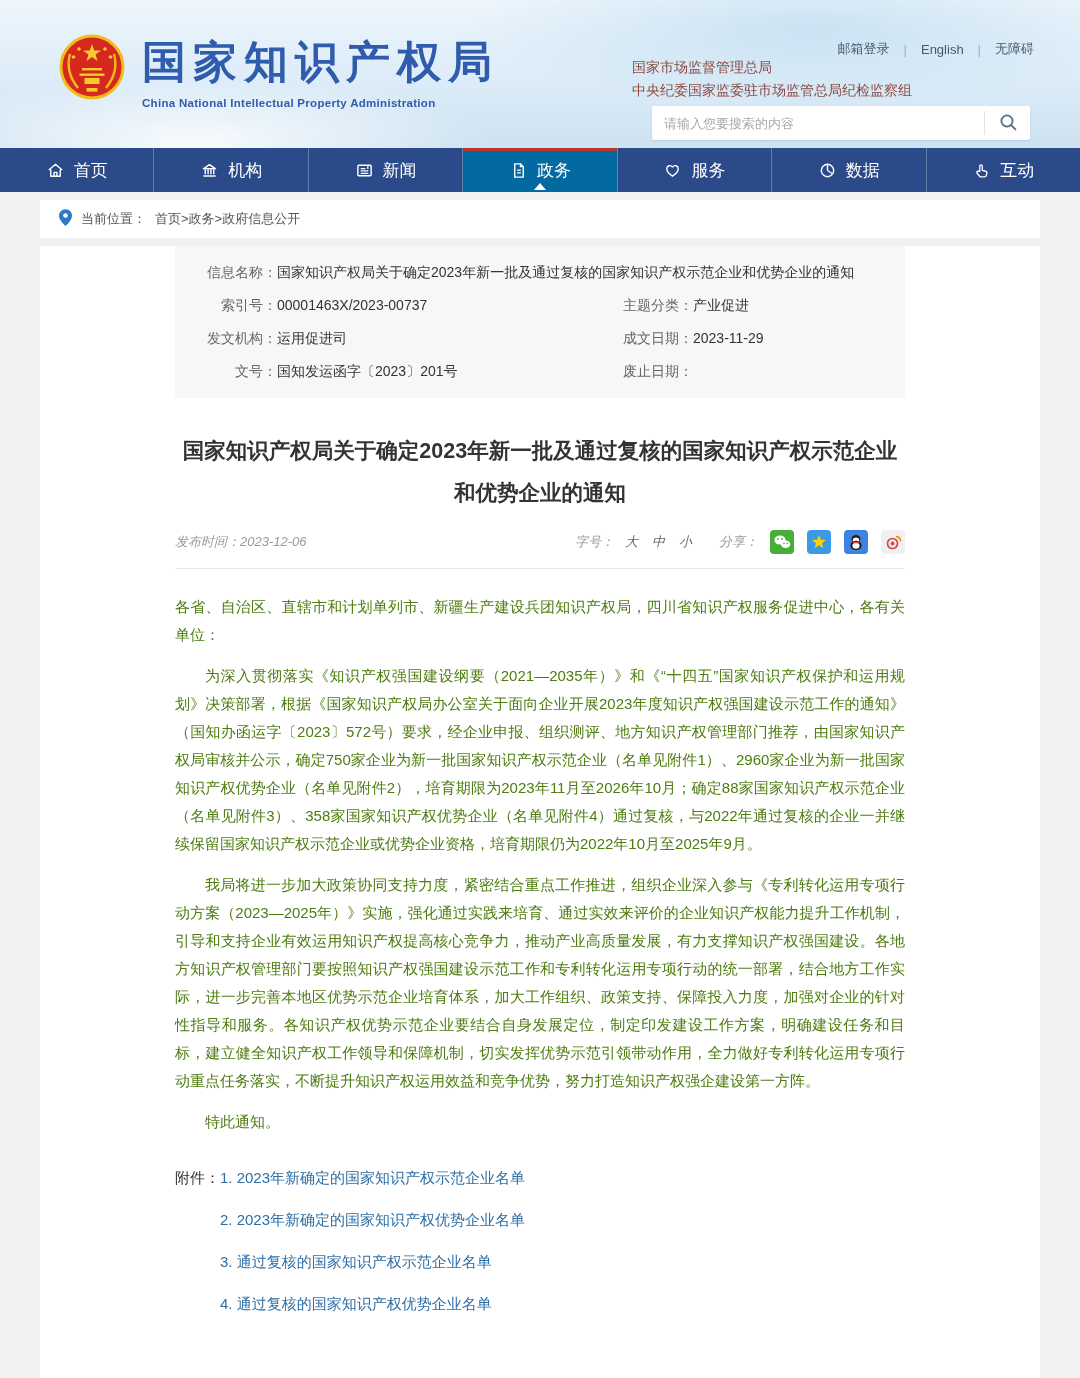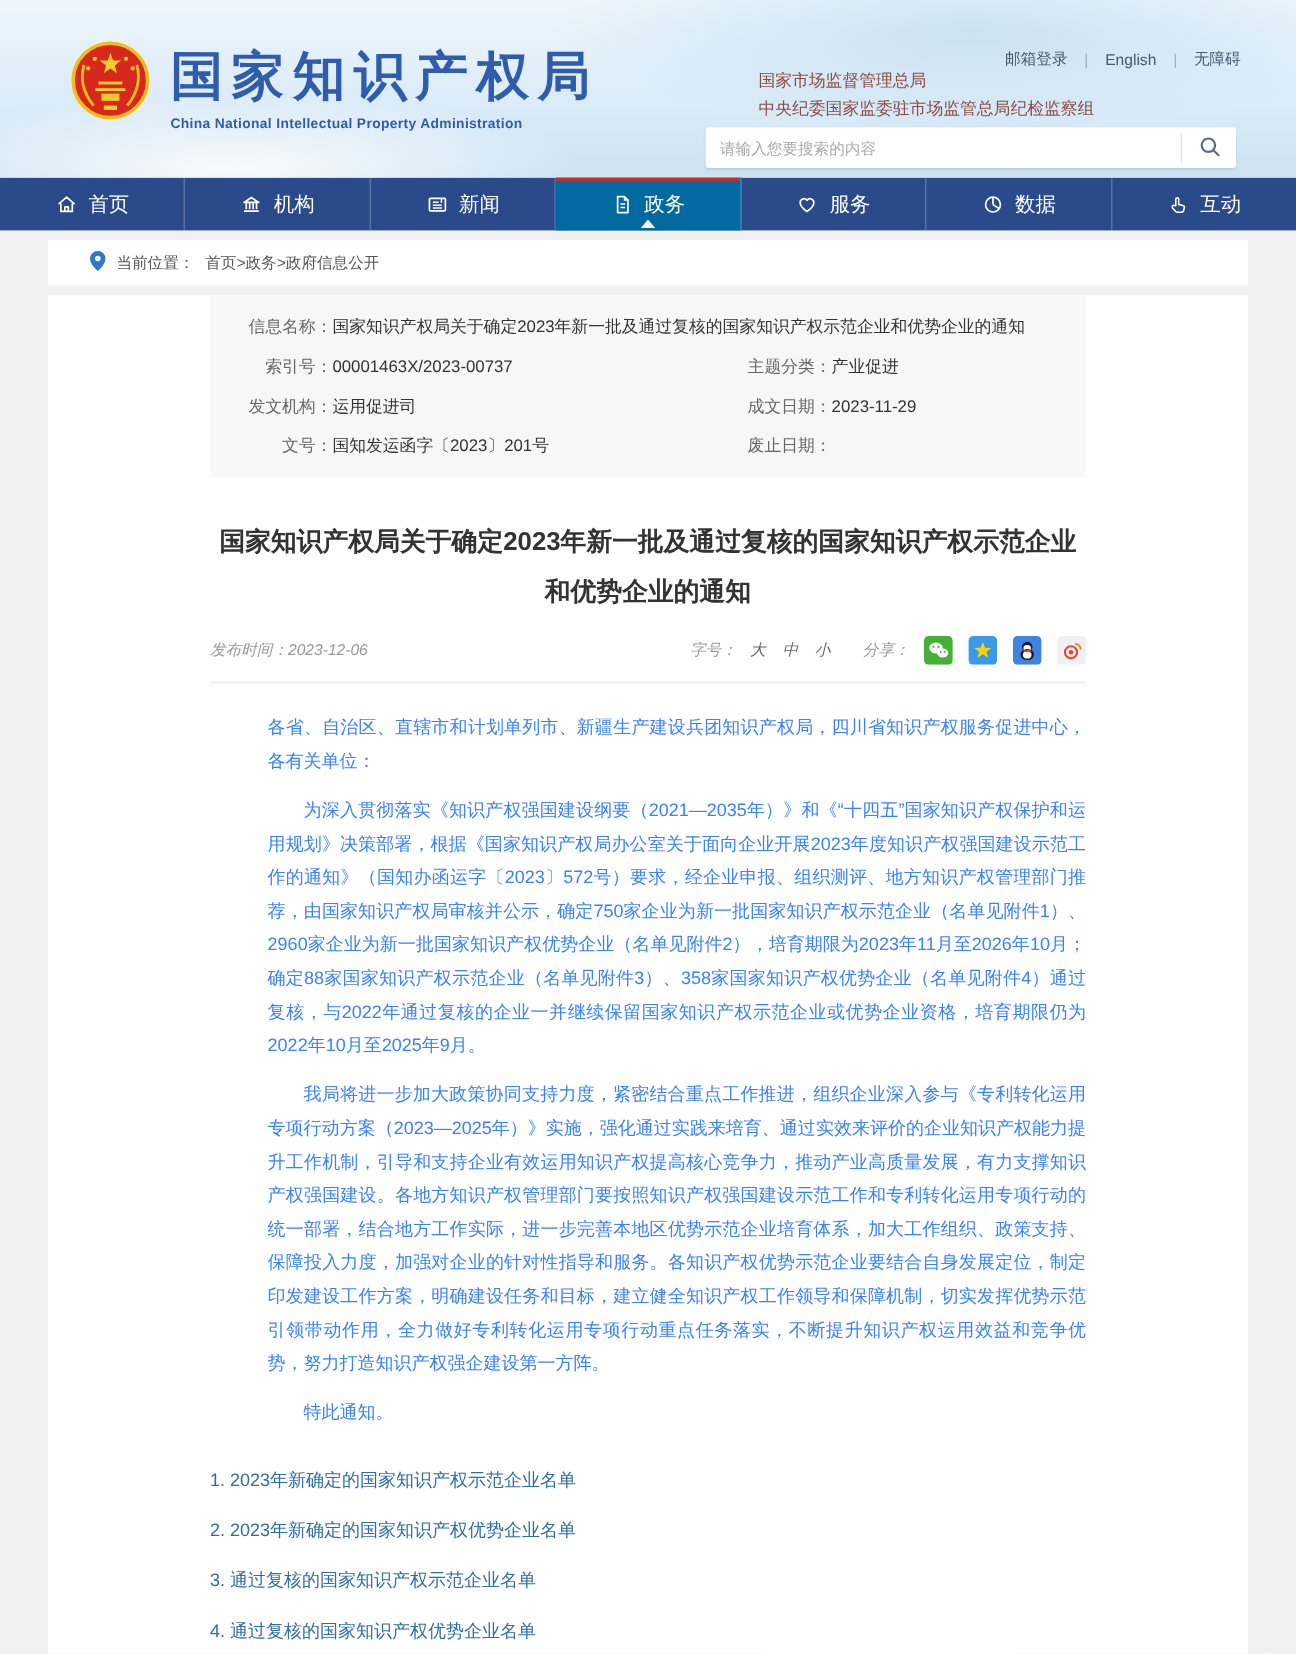--- a/index.html
+++ b/index.html
@@ -20,21 +20,21 @@
       linear-gradient(180deg, #eef6fc 0%, #dcecf8 55%, #cde2f2 100%);
   }
   .brand { position: absolute; left: 58px; top: 32px; display: flex; align-items: center; gap: 16px; }
   .site-name { font-size: 44px; font-weight: bold; color: #2f5cad; letter-spacing: 7px; }
   .site-name-en { font-size: 11.5px; font-weight: bold; color: #2f5cad; margin-top: 5px; letter-spacing: 0.3px; }
   .top-links { position: absolute; top: 40px; right: 46px; font-size: 13px; color: #49566f; display: flex; align-items: center; gap: 14px; }
   .top-links .sep { color: #9fb0c6; }
   .org-lines { position: absolute; top: 56px; left: 632px; font-size: 14px; color: #8c4b42; line-height: 23px; }
   .org-lines a { display: block; color: #8c4b42; }
   .search-box {
-    position: absolute; top: 106px; right: 50px; width: 442px; height: 34px;
+    position: absolute; top: 106px; right: 50px; width: 378px; height: 34px;
     background: #fff; border-radius: 2px; display: flex; align-items: center;
     box-shadow: 0 1px 2px rgba(60,90,130,.15);
   }
   .search-box input { flex: 1; height: 100%; border: none; outline: none; padding: 0 12px; font-size: 13px; color: #333; background: transparent; font-family: inherit; }
   .search-box input::placeholder { color: #a9a9a9; }
   .search-btn { width: 46px; height: 24px; border: none; border-left: 1px solid #e2e2e2; background: transparent; display: flex; align-items: center; justify-content: center; cursor: pointer; }
 
   
   .main-nav { display: flex; height: 44px; background: #2a4a8a; }
   .nav-item {
@@ -46,21 +46,21 @@
   .nav-item.active { background: #0369a1; box-shadow: inset 0 3px 0 #b8352e; justify-content: center; }
   .nav-item.active::after {
     content: ""; position: absolute; bottom: 2px; left: 50%; transform: translateX(-50%);
     border-left: 6px solid transparent; border-right: 6px solid transparent; border-bottom: 7px solid #fff;
   }
   .nav-icon { display: flex; align-items: center; }
 
   
   .breadcrumb-bar {
     margin: 8px 40px; height: 38px; background: #fff;
-    display: flex; align-items: center; gap: 9px; padding-left: 35px;
+    display: flex; align-items: center; gap: 9px; padding-left: 19px;
     font-size: 13px; color: #555;
   }
 
   
   .content-card { margin: 0 40px; background: #fff; height: 1132px; overflow: hidden; }
   .inner { width: 730px; margin: 0 auto; }
 
   .info-table { background: #f7f7f7; padding: 10px 24px; font-size: 14px; }
   .it-row { display: flex; line-height: 33px; }
   .it-cell { display: flex; flex: 1; min-width: 0; }
@@ -72,21 +72,21 @@
 
   .meta-row { display: flex; justify-content: space-between; align-items: center; font-size: 13px; color: #999; font-style: italic; }
   .meta-right { display: flex; align-items: center; gap: 8px; }
   .size-btn { color: #666; cursor: pointer; padding: 0 3px; }
   .share-label { margin-left: 16px; }
   .share-icons { display: flex; gap: 13px; margin-left: 4px; }
   .share-btn { width: 24px; height: 24px; border: none; padding: 0; background: transparent; cursor: pointer; }
 
   .divider { border: none; border-top: 1px solid #e8e8e8; margin: 14px 0 24px; }
 
-  .article p { font-size: 15px; line-height: 28px; color: #3b82f6; text-align: justify; text-indent: 2em; margin-bottom: 13px; margin-left: 48px; }
+  .article p { font-size: 15px; line-height: 28px; color: #4d7c0f; text-align: justify; text-indent: 2em; margin-bottom: 13px; }
   .article p.no-indent { text-indent: 0; }
 
   .attachments { display: flex; margin-top: 30px; font-size: 15px; }
   .att-label { color: #333; line-height: 24px; }
   .att-list a { display: block; color: #2f6ea5; line-height: 24px; margin-bottom: 18px; }
 </style>
 </head>
 <body>
 
 <div>
@@ -320,20 +320,21 @@
 
       <hr class="divider">
 
       <article class="article">
         <p class="no-indent">各省、自治区、直辖市和计划单列市、新疆生产建设兵团知识产权局，四川省知识产权服务促进中心，各有关单位：</p>
         <p>为深入贯彻落实《知识产权强国建设纲要（2021—2035年）》和《“十四五”国家知识产权保护和运用规划》决策部署，根据《国家知识产权局办公室关于面向企业开展2023年度知识产权强国建设示范工作的通知》（国知办函运字〔2023〕572号）要求，经企业申报、组织测评、地方知识产权管理部门推荐，由国家知识产权局审核并公示，确定750家企业为新一批国家知识产权示范企业（名单见附件1）、2960家企业为新一批国家知识产权优势企业（名单见附件2），培育期限为2023年11月至2026年10月；确定88家国家知识产权示范企业（名单见附件3）、358家国家知识产权优势企业（名单见附件4）通过复核，与2022年通过复核的企业一并继续保留国家知识产权示范企业或优势企业资格，培育期限仍为2022年10月至2025年9月。</p>
         <p>我局将进一步加大政策协同支持力度，紧密结合重点工作推进，组织企业深入参与《专利转化运用专项行动方案（2023—2025年）》实施，强化通过实践来培育、通过实效来评价的企业知识产权能力提升工作机制，引导和支持企业有效运用知识产权提高核心竞争力，推动产业高质量发展，有力支撑知识产权强国建设。各地方知识产权管理部门要按照知识产权强国建设示范工作和专利转化运用专项行动的统一部署，结合地方工作实际，进一步完善本地区优势示范企业培育体系，加大工作组织、政策支持、保障投入力度，加强对企业的针对性指导和服务。各知识产权优势示范企业要结合自身发展定位，制定印发建设工作方案，明确建设任务和目标，建立健全知识产权工作领导和保障机制，切实发挥优势示范引领带动作用，全力做好专利转化运用专项行动重点任务落实，不断提升知识产权运用效益和竞争优势，努力打造知识产权强企建设第一方阵。</p>
         <p>特此通知。</p>
 
         <div class="attachments">
+          <span class="att-label">附件：</span>
           <div class="att-list">
             <a>1. 2023年新确定的国家知识产权示范企业名单</a>
             <a>2. 2023年新确定的国家知识产权优势企业名单</a>
             <a>3. 通过复核的国家知识产权示范企业名单</a>
             <a>4. 通过复核的国家知识产权优势企业名单</a>
           </div>
         </div>
 
       </article>
 

